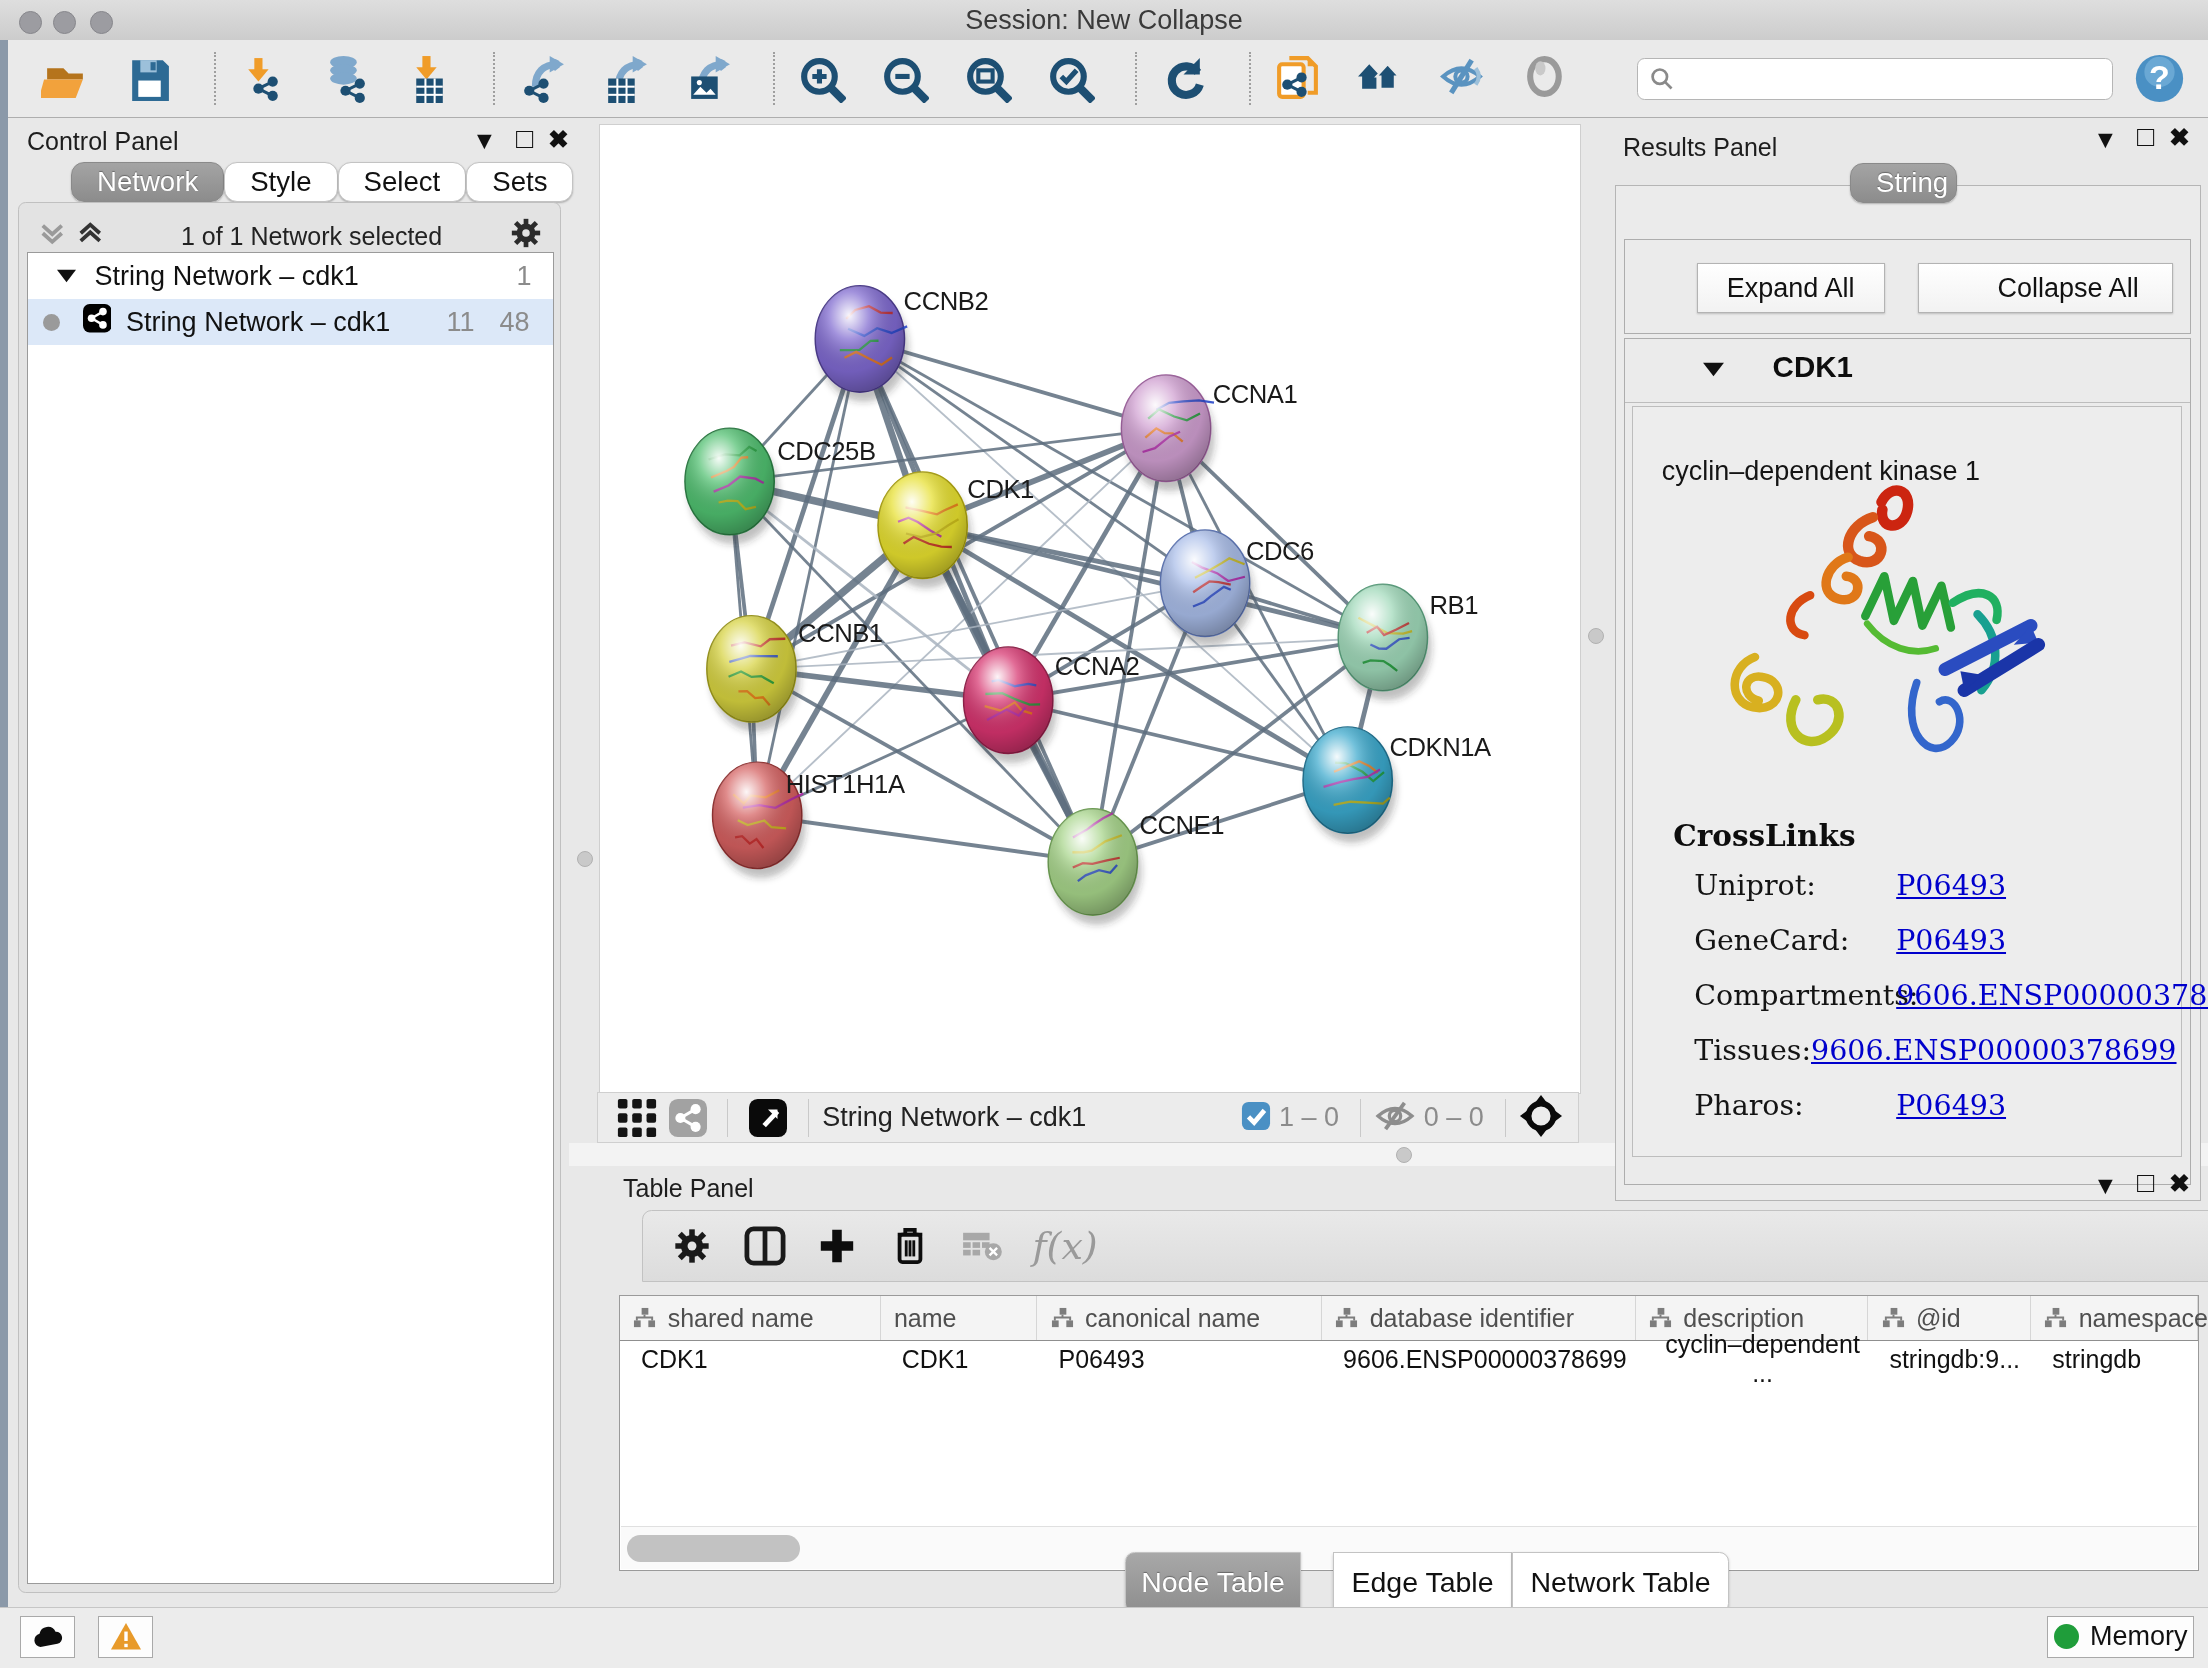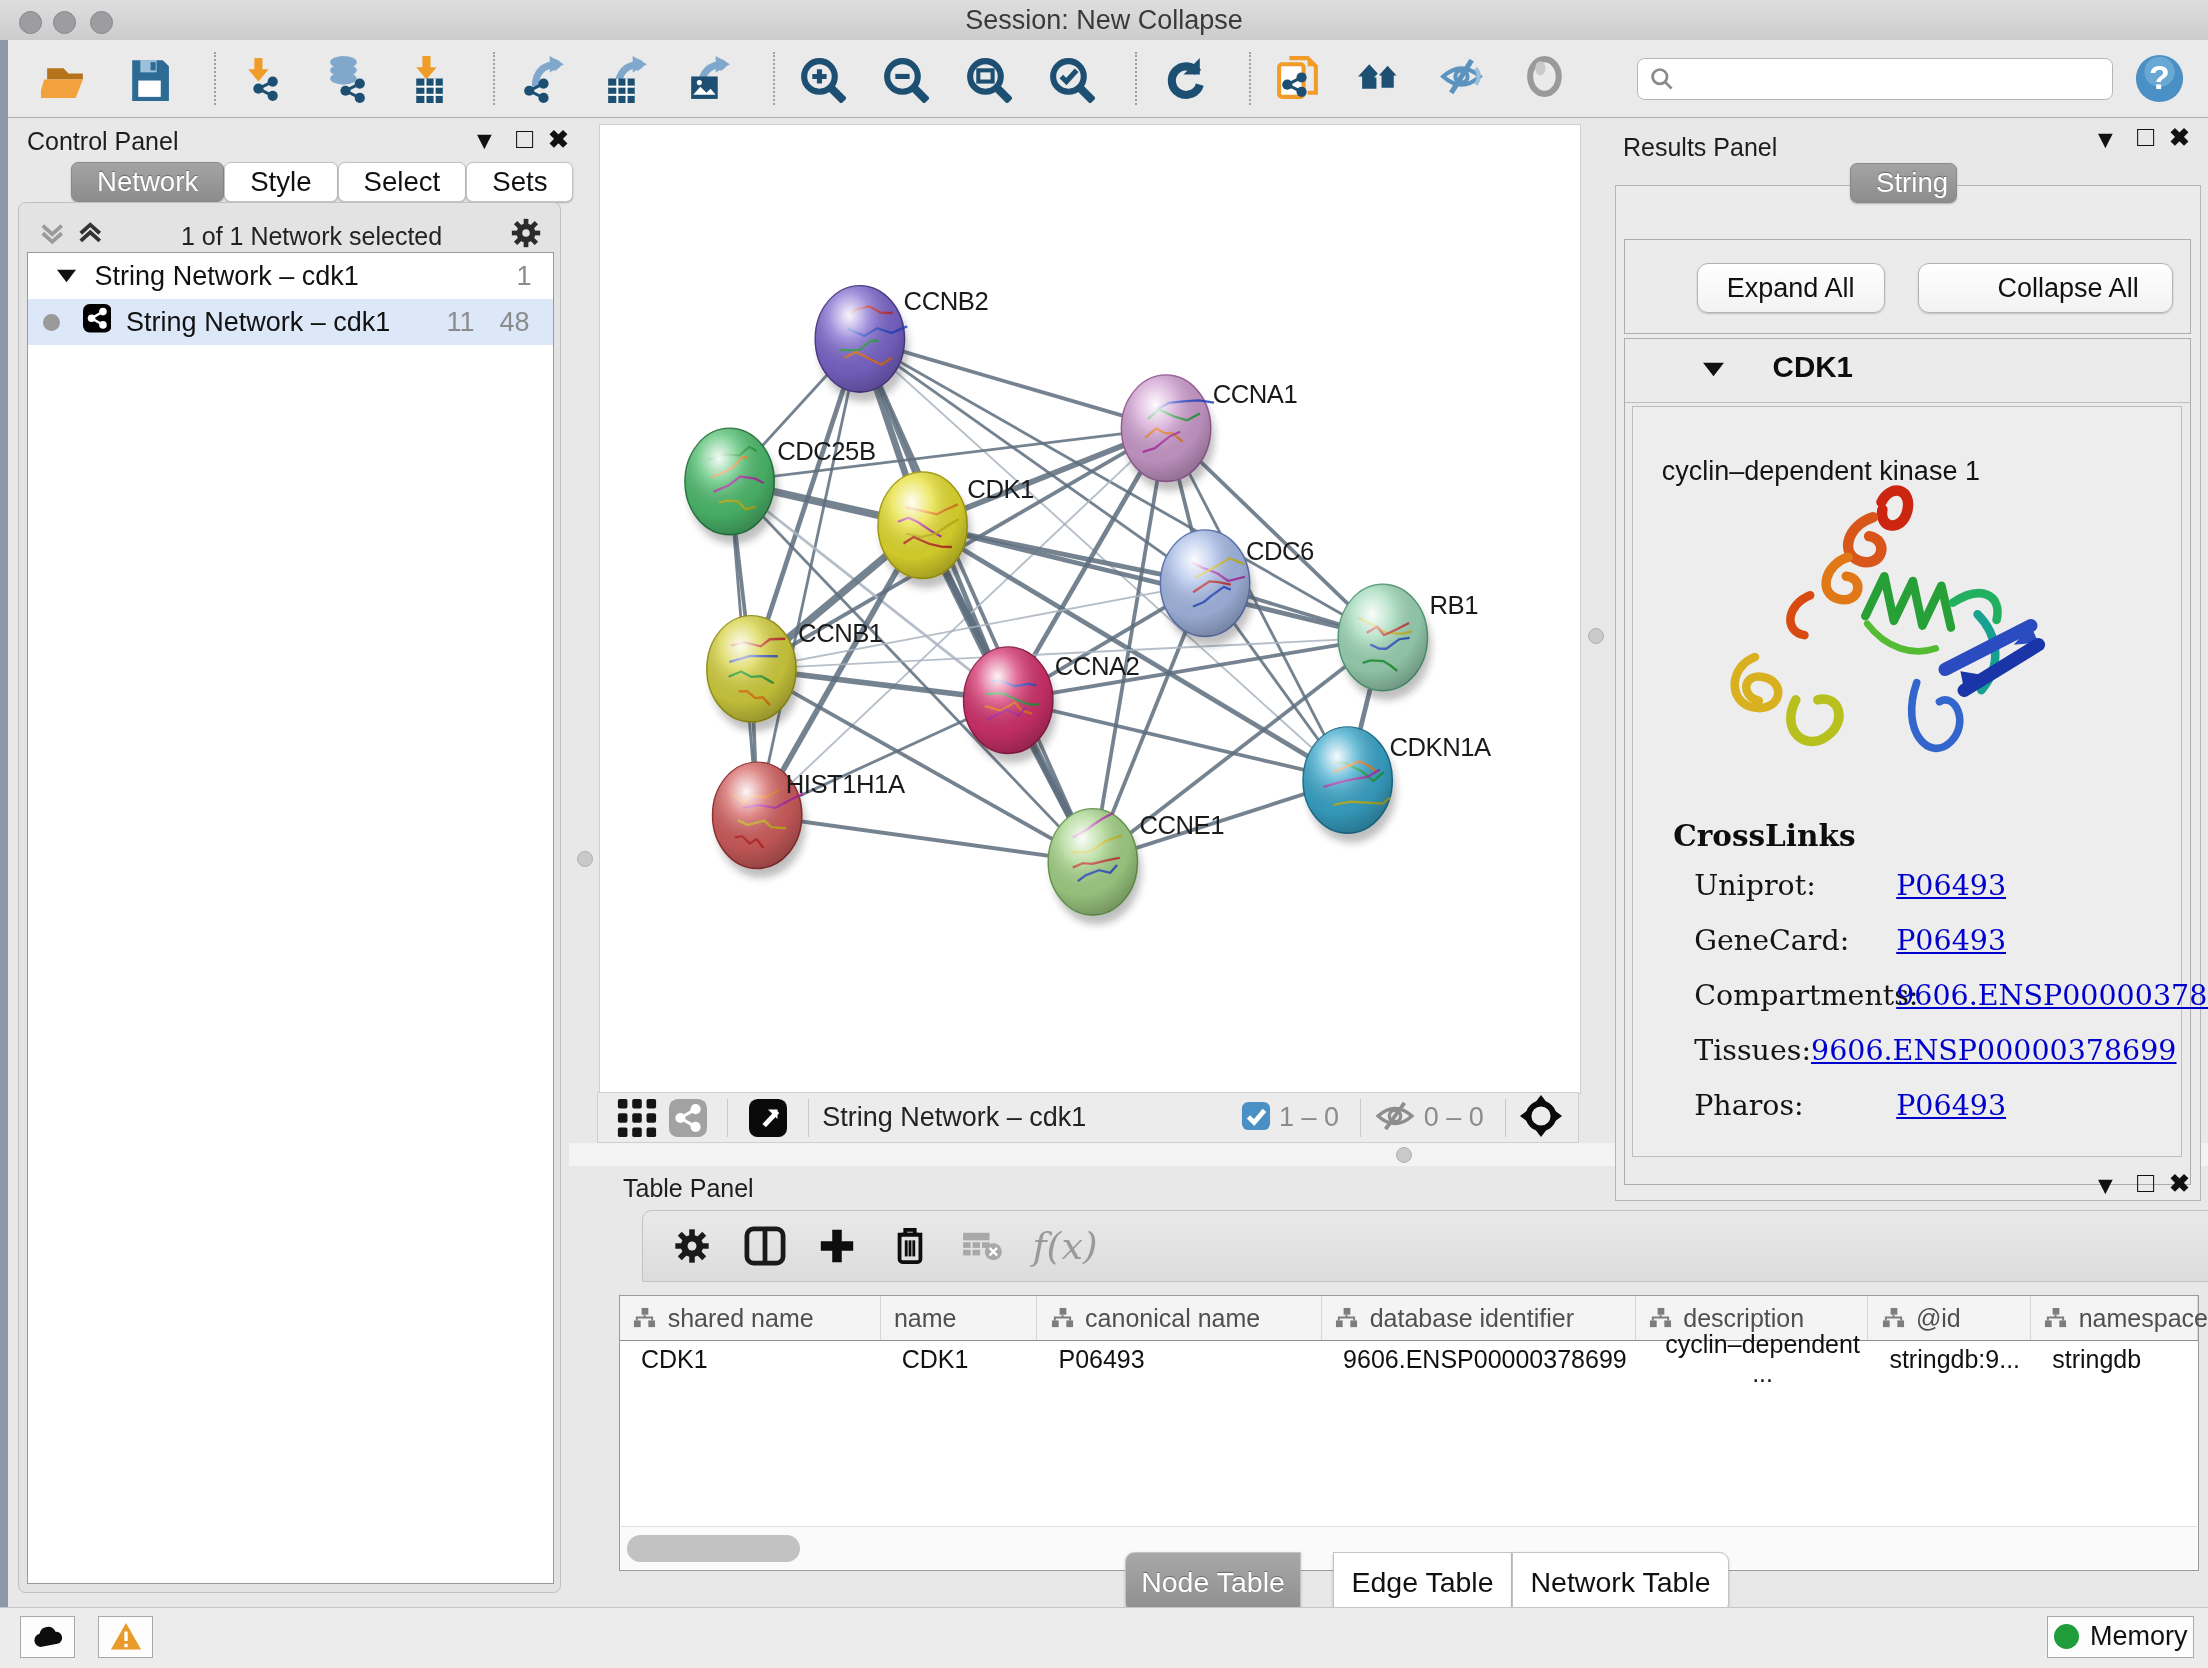--- a/index.html
+++ b/index.html
@@ -12,42 +12,42 @@
   
   .toolbar{left:0;top:40px;width:2208px;height:78px;background:#eaeaea;border-bottom:1px solid #aeaeae;display:flex;align-items:center;padding-left:40px;box-sizing:border-box;}
   .tb-btn{width:51px;height:51px;margin-right:32px;display:flex;align-items:center;justify-content:center;flex:0 0 auto;}
   .tb-sep{width:0;height:53px;border-left:2.9px dotted #9f9f9f;margin:0 21px 0 7.6px;flex:0 0 auto;}
   .searchbox{margin-left:auto;width:476px;height:42px;background:#fff;border:1px solid #b5b5b5;border-radius:7.6px;display:flex;align-items:center;padding:0 11.4px;box-sizing:border-box;flex:0 0 auto;}
   .searchbox input{border:none;outline:none;font-size:25px;width:100%;background:transparent;font-family:"Liberation Sans",sans-serif;}
   .help-btn{width:51px;height:51px;margin:0 23px 0 21px;flex:0 0 auto;}
   
   .panel-title{font-size:25px;color:#1d1d1d;}
   .panel-ctl{position:absolute;font-size:25px;color:#111;font-weight:bold;}
-  .tab{height:38px;line-height:38px;padding:0 25px;font-size:27.6px;background:#fff;color:#111;border:1px solid #c3c3c3;border-radius:7px;text-align:center;box-shadow:0 1px 1.9px rgba(0,0,0,.25);}
+  .tab{height:38px;line-height:38px;padding:0 25px;font-size:27.6px;background:#fff;color:#111;border:1px solid #c3c3c3;border-radius:13px;text-align:center;box-shadow:0 1px 1.9px rgba(0,0,0,.25);}
   .tab.active{background:linear-gradient(#a4a4a4,#8c8c8c);color:#fff;text-shadow:0 -1px 1px rgba(0,0,0,.35);border-color:#8a8a8a;}
   
   .cp-body{left:18px;top:202px;width:541px;height:1389px;background:#e3e3e3;border:1px solid #c0c0c0;border-radius:7.6px;}
   .cp-selbar{position:absolute;left:7.6px;top:13.3px;width:526px;height:40px;display:flex;align-items:center;font-size:25px;color:#222;}
   .tree{position:absolute;left:7.6px;top:49px;width:525px;height:1330px;background:#fff;border:1px solid #9a9a9a;}
   .tree-row{display:flex;align-items:center;height:46px;font-size:27px;color:#111;}
   .tree-row.selected{background:#dce8f8;}
   .tree-num{color:#8b8b8b;}
   
   .net-canvas{left:599px;top:124px;width:980px;height:968px;background:#fff;border:1px solid #cfcfcf;}
   .node-label{font-family:"Liberation Sans",sans-serif;font-size:27px;fill:#1a1a1a;letter-spacing:-0.5px;}
   .net-toolbar{left:597px;top:1092px;width:982px;height:51px;background:#ececec;border:1px solid #cfcfcf;display:flex;align-items:center;box-sizing:border-box;}
   .nt-sep{width:0;height:38px;border-left:1.9px solid #c9c9c9;margin:0 13.3px;}
   .nt-text{font-size:27px;color:#222;}
   .nt-badge{font-size:27px;color:#8b8b8b;margin:0 7.6px;}
   .splitter-h{left:569px;top:1143px;width:1640px;height:23px;background:#f3f3f3;}
   .split-dot{position:absolute;width:14.3px;height:14.3px;border-radius:50%;background:#c9c9c9;border:1px solid #b1b1b1;}
   
   .rp-box{left:1615px;top:185px;width:584px;height:1014px;background:#ebebeb;border:1px solid #b5b5b5;}
   .rp-btnbox{position:absolute;left:7.6px;top:53px;width:565px;height:93px;border:1px solid #adadad;background:#ebebeb;}
-  .aqua-btn{position:absolute;top:23px;height:48px;background:linear-gradient(#ffffff,#f2f2f2);border:1px solid #b3b3b3;border-radius:11px;font-size:27px;color:#111;display:flex;align-items:center;justify-content:center;box-shadow:0 1px 1.9px rgba(0,0,0,.2);}
+  .aqua-btn{position:absolute;top:23px;height:48px;background:linear-gradient(#ffffff,#f2f2f2);border:1px solid #b3b3b3;border-radius:0;font-size:27px;color:#111;display:flex;align-items:center;justify-content:center;box-shadow:0 1px 1.9px rgba(0,0,0,.2);}
   .rp-gene-box{position:absolute;left:7.6px;top:152px;width:565px;height:845px;border:1px solid #adadad;background:#ebebeb;}
   .rp-gene-hdr{position:absolute;left:0;top:0;width:100%;height:63px;border-bottom:1px solid #bdbdbd;}
   .rp-inner{position:absolute;left:7.6px;top:67px;width:548px;height:749px;border:1px solid #bdbdbd;background:#ededed;}
   .serif{font-family:"DejaVu Serif",serif;}
   .cl-row{display:flex;margin-bottom:22px;font-size:28.5px;}
   .cl-label{width:202px;color:#141414;}
   .cl-link{color:#0000cc;text-decoration:underline;}
   
   .tp-toolbar{left:642px;top:1210px;width:1584px;height:72px;background:linear-gradient(#e9e9e9,#dcdcdc);border:1px solid #c2c2c2;border-radius:9.5px 9.5px 0 0;display:flex;align-items:center;padding-left:27px;box-sizing:border-box;}
   .tp-tool{width:44px;height:44px;margin-right:28.5px;display:flex;align-items:center;justify-content:center;}

